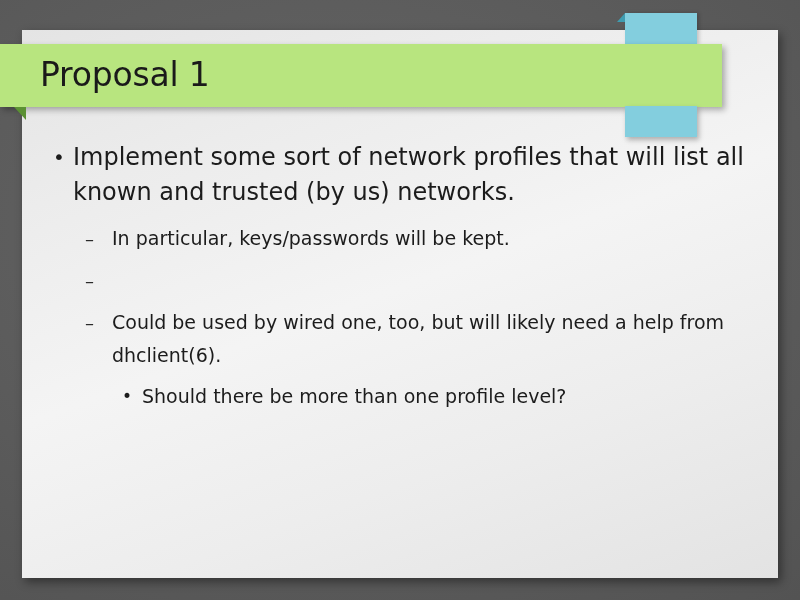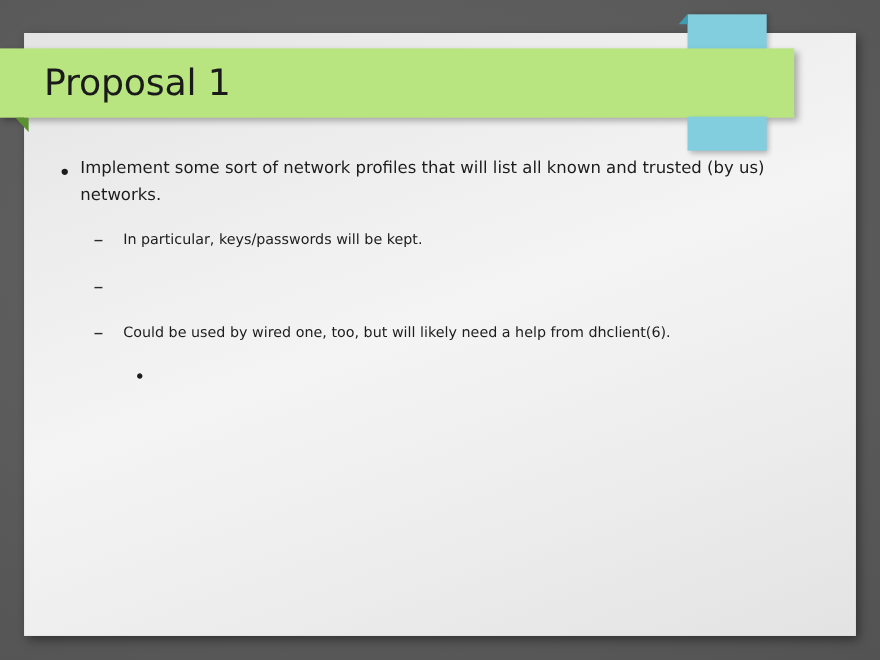--- a/index.html
+++ b/index.html
@@ -120,38 +120,38 @@
   .level-1 {
     padding-left: 31px;
     margin-bottom: 12px;
   }
   .level-1 .bullet-marker {
     width: 20px;
     font-size: 20px;
     line-height: 35px;
   }
   .level-1 .bullet-text {
-    font-size: 15px;
-    line-height: 25px;
+    font-size: 24px;
+    line-height: 35px;
     max-width: 690px;
   }
 
   
   .level-2 {
     padding-left: 63px;
     margin-bottom: 9px;
   }
   .level-2 .bullet-marker {
     width: 27px;
     font-size: 18px;
     line-height: 33px;
     color: #2a2a2a;
   }
   .level-2 .bullet-text {
-    font-size: 13px;
+    font-size: 19px;
     line-height: 33px;
     max-width: 620px;
   }
 
   
   .level-3 {
     padding-left: 100px;
     margin-top: 7px;
   }
   .level-3 .bullet-marker {
@@ -200,16 +200,17 @@
       <span class="bullet-marker">–</span>
     </div>
 
     <div class="bullet-row level-2">
       <span class="bullet-marker">–</span>
       <span class="bullet-text">Could be used by wired one, too, but will likely need a help from dhclient(6).</span>
     </div>
 
     <div class="bullet-row level-3">
       <span class="bullet-marker">•</span>
+      <span class="bullet-text">Should there be more than one profile level?</span>
     </div>
 
   </div>
 </div>
 
 </body></html>

